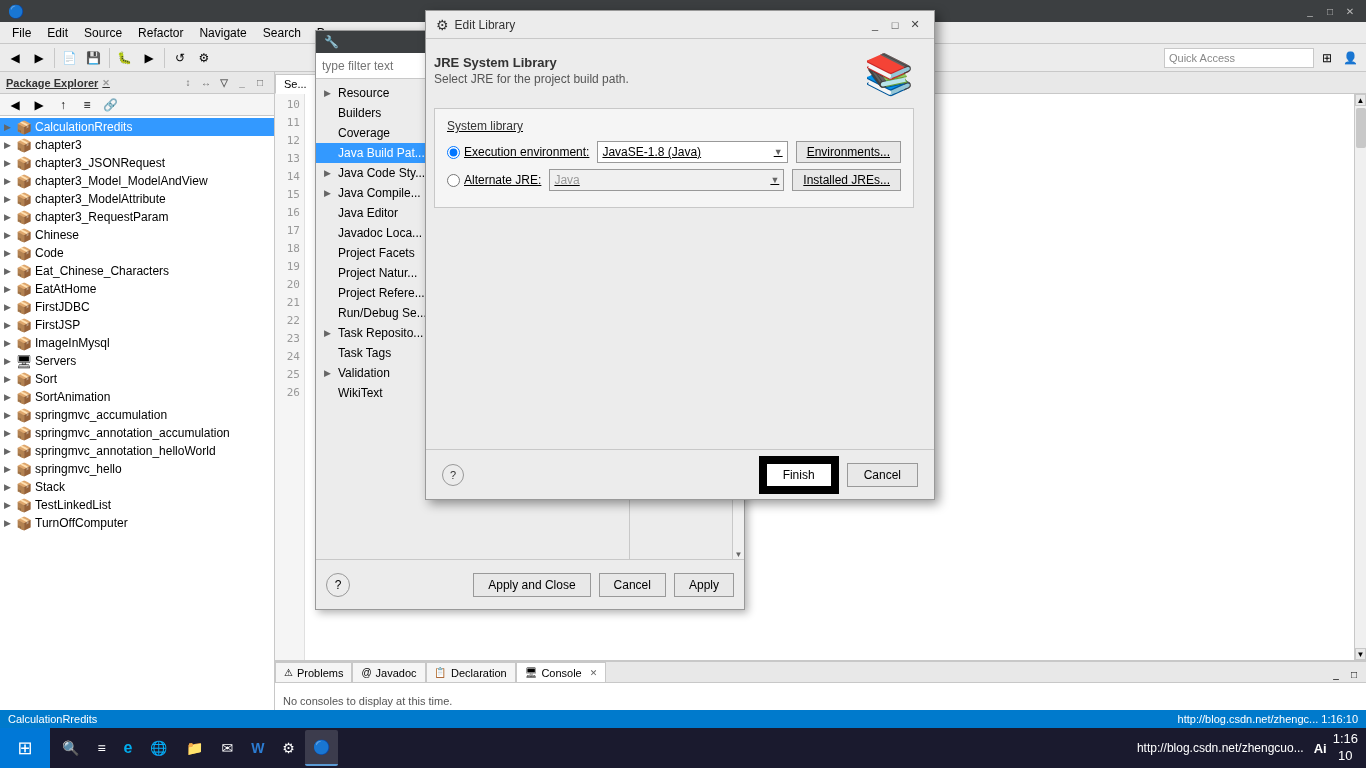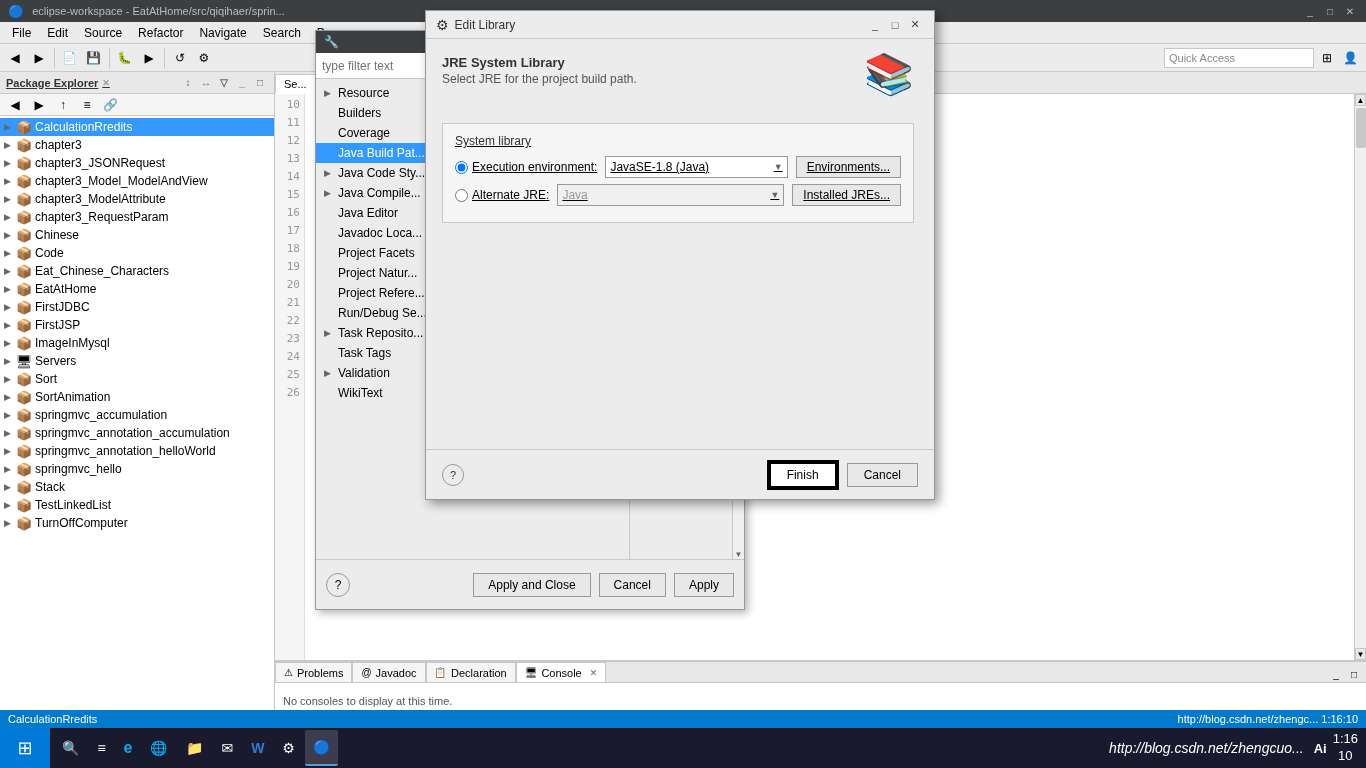--- a/index.html
+++ b/index.html
@@ -68,21 +68,21 @@
     .dialog-help { width: 24px; height: 24px; border-radius: 50%; border: 1px solid #999; display: flex; align-items: center; justify-content: center; font-size: 12px; cursor: pointer; margin-right: auto; }
     .dialog-btn { padding: 4px 14px; background: #E8E8E8; border: 1px solid #999; cursor: pointer; font-size: 12px; }
     .apply-close-btn { padding: 4px 14px; background: #E8E8E8; border: 1px solid #999; cursor: pointer; font-size: 12px; }
 
     
     .edit-library-dialog { position: absolute; top: 10px; left: 425px; width: 510px; height: 490px; background: #ECECEC; border: 1px solid #999; box-shadow: 4px 4px 10px rgba(0,0,0,0.4); z-index: 300; display: flex; flex-direction: column; }
     .el-titlebar { height: 28px; background: #ECECEC; border-bottom: 1px solid #C8C8C8; display: flex; align-items: center; padding: 0 10px; justify-content: space-between; flex-shrink: 0; }
     .el-title { font-size: 12px; color: #333; font-weight: normal; display: flex; align-items: center; gap: 6px; }
     .el-title-btns { display: flex; gap: 2px; }
     .el-title-btn { width: 18px; height: 18px; display: flex; align-items: center; justify-content: center; cursor: pointer; font-size: 11px; color: #444; border: 1px solid transparent; }
-    .el-content { flex: 1; padding: 16px 20px 10px 16px; display: flex; flex-direction: column; gap: 25px; overflow: hidden; }
+    .el-content { flex: 1; padding: 16px 20px 10px 8px; display: flex; flex-direction: column; gap: 10px; overflow: hidden; }
     .el-section-title { font-size: 13px; font-weight: bold; color: #333; margin-bottom: 2px; }
     .el-desc { font-size: 12px; color: #555; margin-bottom: 8px; }
     .el-group-label { font-size: 12px; color: #333; margin-bottom: 8px; }
     .el-row { display: flex; align-items: center; gap: 8px; margin-bottom: 6px; }
     .el-radio { display: flex; align-items: center; gap: 4px; cursor: pointer; font-size: 12px; }
     .el-radio input[type=radio] { margin: 0; }
     .el-dropdown { flex: 1; height: 22px; border: 1px solid #999; background: white; font-size: 12px; padding: 0 4px; display: flex; align-items: center; justify-content: space-between; cursor: pointer; }
     .el-dropdown-arrow { font-size: 9px; color: #666; }
     .el-dropdown-disabled { background: #F0F0F0; color: #999; }
     .el-env-btn { padding: 3px 10px; background: #E8E8E8; border: 1px solid #999; cursor: pointer; font-size: 12px; white-space: nowrap; }
@@ -94,21 +94,20 @@
 
     .bottom-panel-full { height: 50px; border-top: 2px solid #C8C8C8; background: white; display: flex; flex-direction: column; flex-shrink: 0; }
   </style>
 </head>
 <body>
 
 <div class="eclipse-main">
 
   <div class="eclipse-titlebar">
     <span style="font-size:13px;">🔵</span>
-    <span style="flex:1;">eclipse-workspace - EatAtHome/src/qiqihaer/sprin...</span>
     <div class="title-buttons">
       <div class="title-btn">_</div>
       <div class="title-btn">□</div>
       <div class="title-btn">✕</div>
     </div>
   </div>
 
   <div class="eclipse-menubar">
     <span class="menu-item">File</span>
     <span class="menu-item">Edit</span>
@@ -529,21 +528,21 @@
           <span>Java</span>
           <span class="el-dropdown-arrow">▼</span>
         </div>
         <button class="el-env-btn">Installed JREs...</button>
       </div>
 
     </div>
   </div>
   <div class="el-footer">
     <div class="el-help">?</div>
-    <button class="el-btn el-btn-outlined" style="border:4px solid #000000;background:white;">
+    <button class="el-btn el-btn-outlined" style="border:8px solid #000000;background:white;">
       <span>Finish</span>
     </button>
     <button class="el-btn">
       <span>Cancel</span>
     </button>
   </div>
 </div>
 
 <div class="taskbar">
   <div class="taskbar-start">
@@ -572,20 +571,20 @@
       <span style="color:#2B7CD3;font-size:14px;font-weight:bold;">W</span>
     </div>
     <div class="taskbar-item">
       <span style="color:white;font-size:14px;">⚙</span>
     </div>
     <div class="taskbar-item" style="background:rgba(255,255,255,0.15);border-bottom:2px solid #5B9BD5;">
       <span style="font-size:14px;">🔵</span>
     </div>
   </div>
   <div class="taskbar-tray">
-    <span style="color:white;font-size:14px;font-style:italic;">http://blog.csdn.net/zhengcuo...</span>
+    <span style="color:white;font-size:12px;">http://blog.csdn.net/zhengcuo...</span>
     <span style="color:white;font-size:13px;font-weight:bold;margin-left:4px;">Ai</span>
     <div class="tray-time">
       <div>1:16</div>
       <div>10</div>
     </div>
   </div>
 </div>
 
 </body></html>

